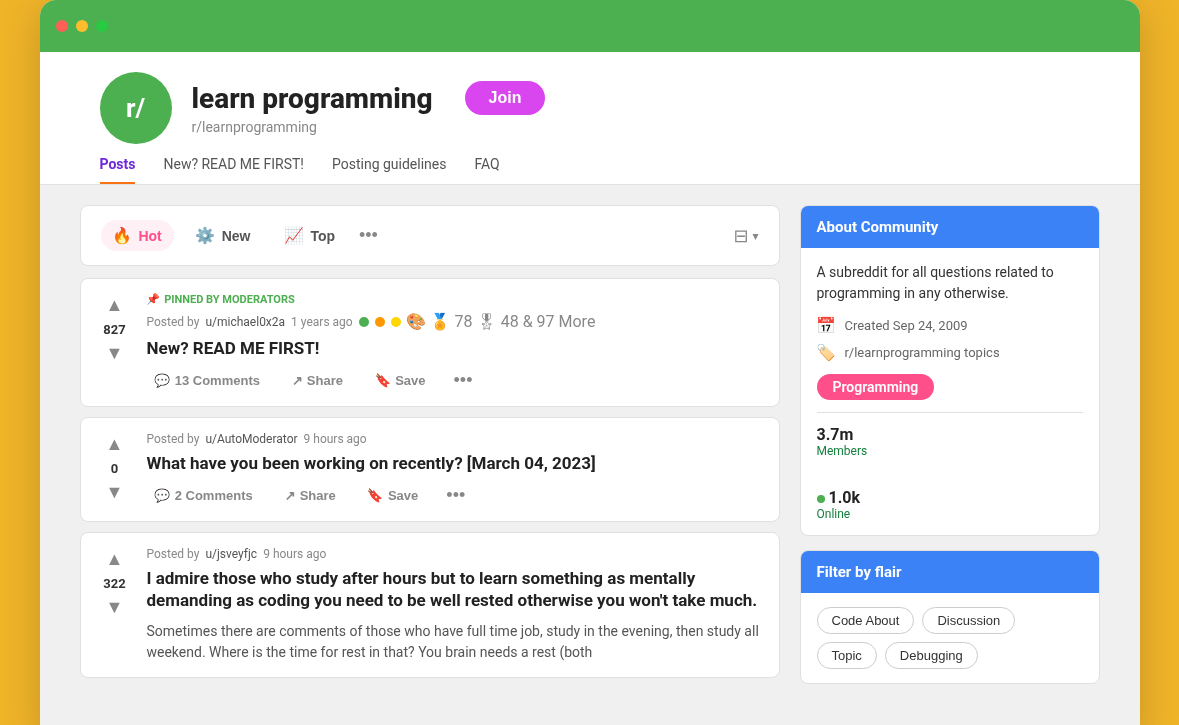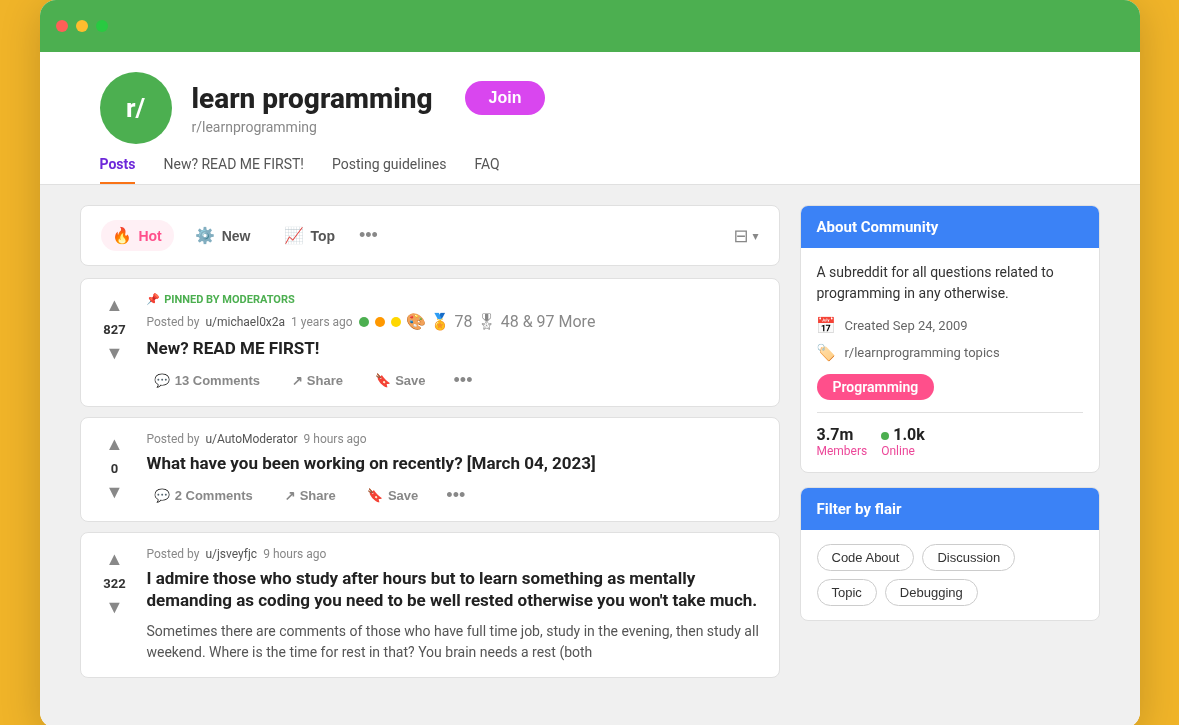--- a/index.html
+++ b/index.html
@@ -226,27 +226,27 @@
       color: #fff;
       border-radius: 20px;
       padding: 5px 16px;
       font-size: 14px; font-weight: 600;
     }
     .sidebar-divider {
       border: none; border-top: 1px solid #e0e0e0;
       margin: 12px 0;
     }
     .stats-row {
-      display: flex; gap: 14px; margin-top: 8px;
+      display: flex; gap: 30px; margin-top: 8px; flex-direction: column;
     }
     .stat-val {
       font-size: 16px; font-weight: 700; color: #222;
     }
     .stat-label {
-      font-size: 12px; color: #ec4899;
+      font-size: 12px; color: #15803d;
     }
     .online-dot {
       display: inline-block;
       width: 8px; height: 8px; border-radius: 50%;
       background: #4caf50; margin-right: 4px;
     }
     
     .flair-tags {
       display: flex; flex-wrap: wrap; gap: 8px; padding: 14px 16px;
     }

